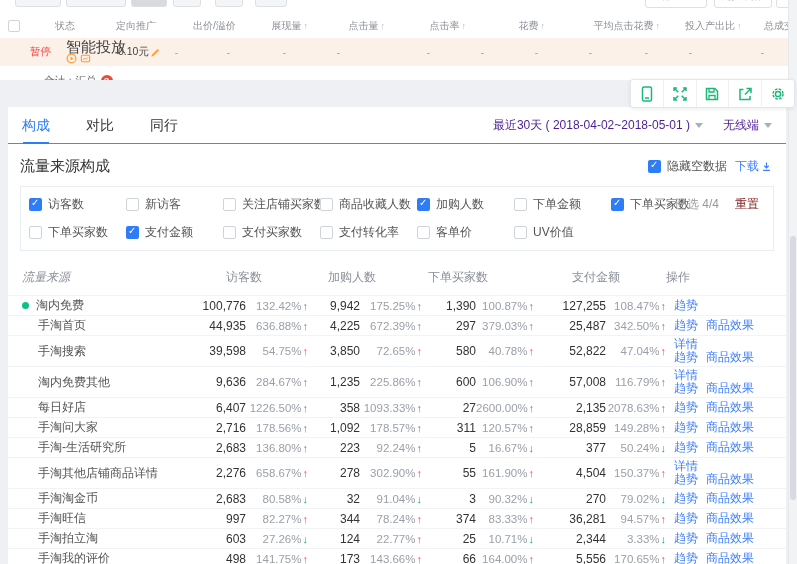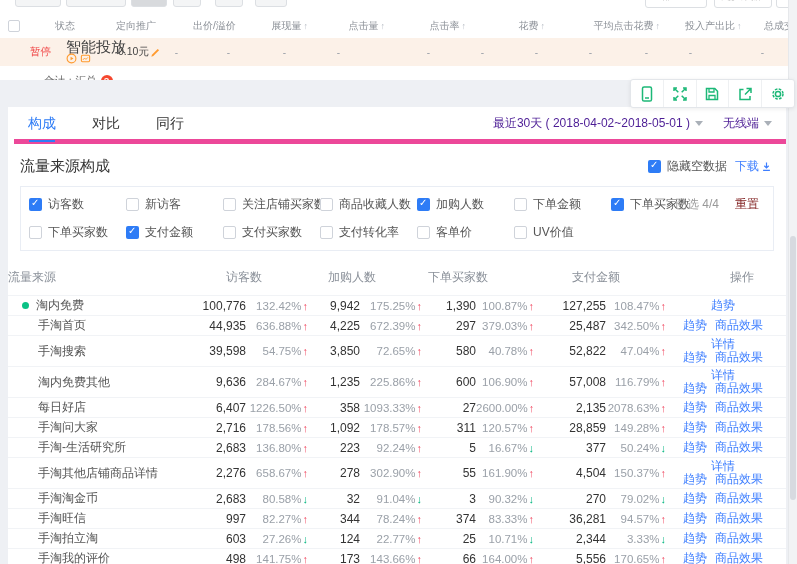--- a/index.html
+++ b/index.html
@@ -31,21 +31,21 @@
           display:inline-flex;align-items:center;justify-content:center;}
 
   
   .ftbar{position:absolute;left:630px;top:79px;width:165px;height:29px;background:#fff;border:1px solid #e3e6ea;
          border-radius:3px;box-shadow:0 1px 4px rgba(0,0,0,.08);display:flex;z-index:5;}
   .ftbar .fcell{flex:1;display:flex;align-items:center;justify-content:center;border-right:1px solid #eef0f2;cursor:pointer;}
   .ftbar .fcell:last-child{border-right:none;}
 
   
   .panel{position:absolute;left:8px;top:107px;width:778px;height:457px;background:#fff;overflow:hidden;}
-  .tabs-row{height:37px;border-bottom:5px solid #ec4899;display:flex;align-items:center;padding:0 14px;margin-left:6px;}
+  .tabs-row{height:37px;border-bottom:1px solid #ec4899;display:flex;align-items:center;padding:0 14px;}
   .tab{margin-right:36px;font-size:14px;color:#333;height:37px;line-height:37px;position:relative;cursor:pointer;}
   .tab.active{color:#2e7cf6;}
   .tab.active::after{content:"";position:absolute;left:1px;right:1px;bottom:0;height:2px;background:#2e7cf6;}
   .range{margin-left:auto;display:flex;align-items:center;gap:20px;font-size:12px;color:#4c1d95;}
   .rng-item{display:flex;align-items:center;gap:5px;cursor:pointer;}
   .caret{width:0;height:0;border-left:4px solid transparent;border-right:4px solid transparent;border-top:5px solid #aab0b8;}
   .title-row{display:flex;align-items:center;padding:13px 14px 8px 12px;}
   .title-row h2{margin:0;font-size:15px;font-weight:400;color:#333;}
   .title-right{margin-left:auto;display:flex;align-items:center;gap:8px;font-size:12px;color:#555;}
   .dl-link{color:#3d7eff;display:flex;align-items:center;gap:2px;cursor:pointer;}
@@ -57,34 +57,34 @@
 
   .metric-box{margin:2px 12px 10px;border:1px solid #e9edf4;position:relative;padding:9px 0 9px 8px;}
   .m-grid{display:grid;grid-template-columns:repeat(7,97px);row-gap:11px;}
   .m-item{display:flex;align-items:center;gap:6px;cursor:pointer;}
   .m-lbl{font-size:12px;color:#555;white-space:nowrap;}
   .sel-info{position:absolute;right:14px;top:9px;font-size:12px;color:#999;}
   .sel-info a{color:#7f1d1d;margin-left:16px;cursor:pointer;text-decoration:none;}
 
   .src-head{display:grid;grid-template-columns:168px 132px 114px 112px 132px 1fr;font-size:12px;color:#8a9099;
             padding:8px 0 9px;}
-  .h-name{}
+  .h-name{padding-left:14px;font-style:italic;}
   .h-num{text-align:right;padding-right:46px;white-space:nowrap;}
-  .h-act{text-align:right;padding-right:32px;}
+  .h-act{padding-right:32px;}
   .src-row{display:grid;grid-template-columns:168px 70px 62px 52px 62px 54px 58px 72px 60px 1fr;
            border-top:1px solid #f1f3f6;align-items:center;min-height:20px;font-size:12px;}
   .s-name{padding-left:14px;color:#555;display:flex;align-items:center;white-space:nowrap;overflow:hidden;}
   .s-name.child{padding-left:30px;}
   .dot{width:7px;height:7px;border-radius:50%;background:#0ac285;margin-right:7px;flex:none;}
   .num{text-align:right;color:#333;white-space:nowrap;}
   .pct{text-align:right;color:#9aa0a8;white-space:nowrap;font-size:11.5px;}
   .ar{font-weight:700;margin-left:1px;font-size:11px;}
   .ar.up{color:#f04b63;}
   .ar.down{color:#00b57f;}
-  .acts{text-align:center;padding-right:14px;line-height:13px;padding-top:2px;padding-bottom:2px;}
+  .acts{text-align:left;padding-right:14px;line-height:13px;padding-top:2px;padding-bottom:2px;}
   .acts a{color:#3d7eff;margin-left:8px;text-decoration:none;cursor:pointer;white-space:nowrap;}
 
   
   .scroll-track{position:absolute;right:0;top:0;width:9px;height:564px;background:#f2f3f5;border-left:1px solid #e6e8eb;}
   .scroll-thumb{position:absolute;left:1px;top:236px;width:6px;height:264px;border-radius:3px;background:#d7dae0;}
   svg{display:block;}
 </style>
 </head>
 <body>
 

